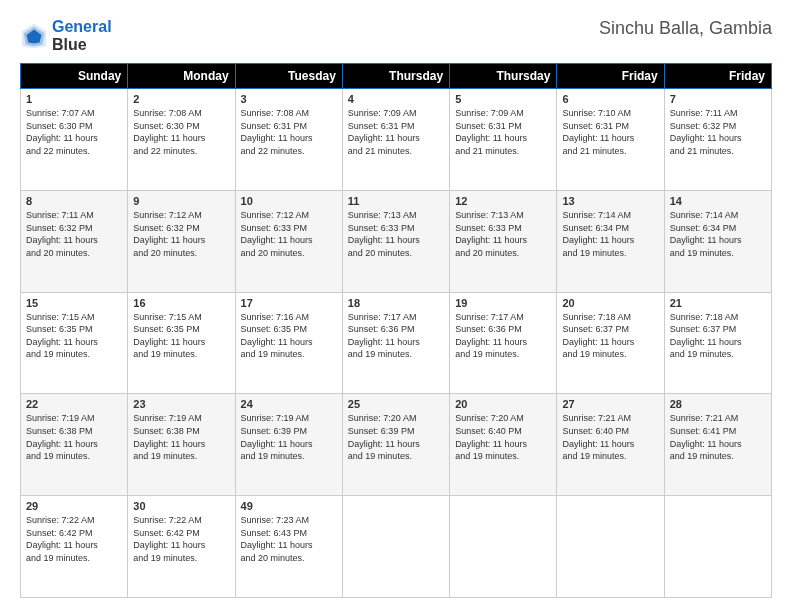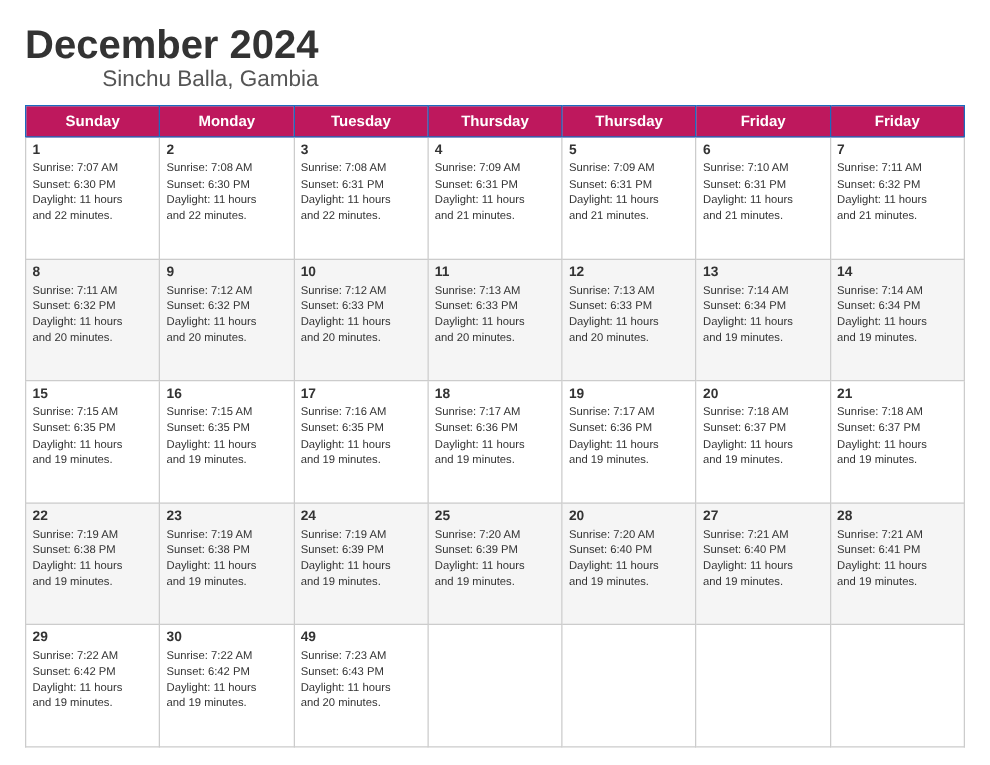--- a/index.html
+++ b/index.html
@@ -54,26 +54,26 @@
       font-size: 18px;
       color: #555;
     }
     .calendar {
       flex: 1;
       border-collapse: collapse;
       width: 100%;
       table-layout: fixed;
     }
     .calendar th {
-      background: #be185d;
+      background: #000000;
       color: #fff;
       font-size: 12px;
       font-weight: bold;
       padding: 5px 6px;
-      text-align: center;
+      text-align: right;
       border: 1px solid #1a6bbf;
     }
     .calendar td {
       vertical-align: top;
       padding: 4px 5px;
       font-size: 9.5px;
       color: #333;
       border: 1px solid #ccc;
       background: #fff;
       height: 80px;
@@ -98,22 +98,32 @@
     }
     .calendar tbody tr:nth-child(even) td.empty-cell {
       background: #f5f5f5 !important;
     }
   </style>
 </head>
 <body>
 
 <div class="page">
   <div class="header">
+    <div class="logo">
+      <svg class="logo-icon" viewBox="0 0 30 30" xmlns="http://www.w3.org/2000/svg">
+        <polygon points="15,2 28,10 28,26 15,28 2,26 2,10" fill="#1a6bbf" opacity="0.15"></polygon>
+        <polygon points="15,5 26,12 24,24 15,26 6,24 4,12" fill="#1a6bbf" opacity="0.3"></polygon>
+        <polygon points="15,8 23,14 21,22 15,23 9,22 7,14" fill="#1a6bbf"></polygon>
+      </svg>
+      <div class="logo-text">
+        <div><span>General</span></div>
+        <div>Blue</div>
+      </div>
+    </div>
     <div class="title-block">
-      <div class="month-title">December 2024</div>
       <div class="location">Sinchu Balla, Gambia</div>
     </div>
   </div>
 
   <table class="calendar">
     <thead>
       <tr>
       <th>Sunday</th>
           <th>Monday</th>
           <th>Tuesday</th>

